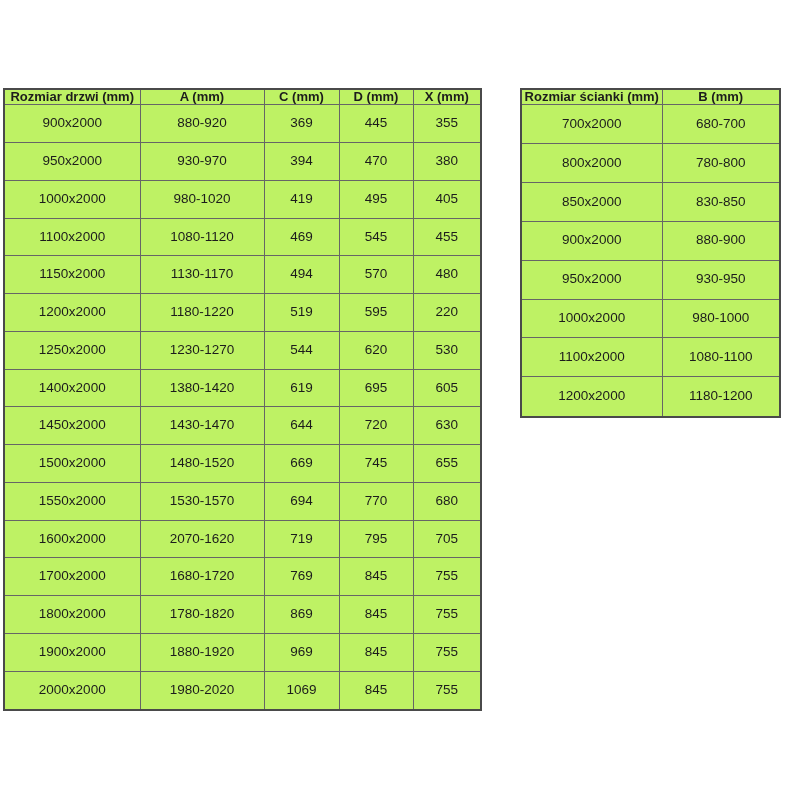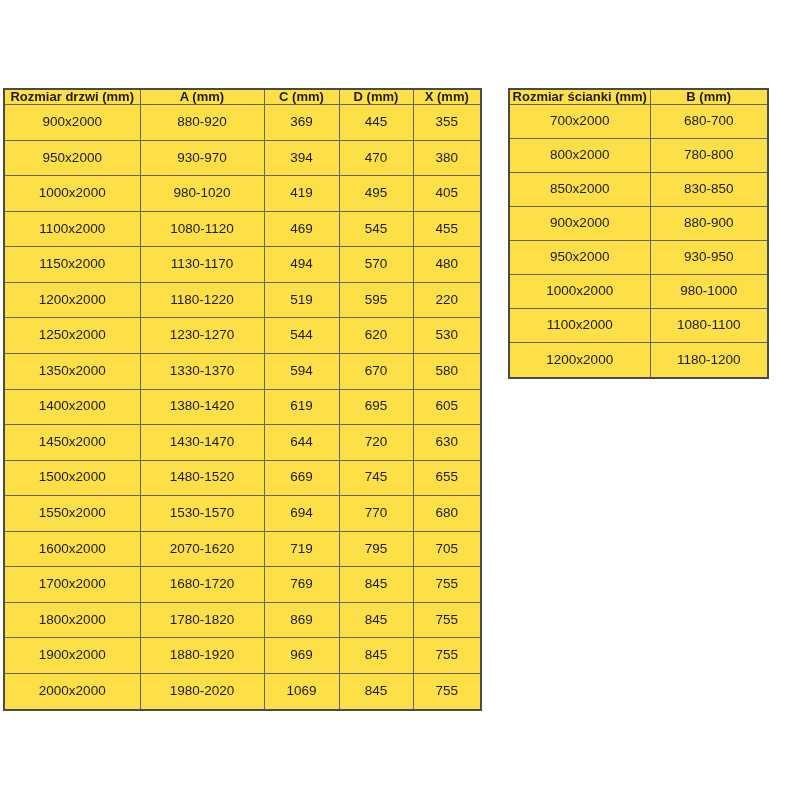--- a/index.html
+++ b/index.html
@@ -16,21 +16,21 @@
     width: 800px;
     height: 800px;
     background: #ffffff;
     overflow: hidden;
   }
   table.spec {
     position: absolute;
     border-collapse: collapse;
     table-layout: fixed;
     border: 2px solid #4a4a4a;
-    background: #fde047;
+    background: #bef264;
   }
   table.spec th, table.spec td {
     border: 1px solid #666666;
     text-align: center;
     vertical-align: middle;
     padding: 0 2px;
     font-size: 13.5px;
     line-height: 1.1;
     color: #1c1c1c;
     overflow: hidden;
@@ -40,24 +40,24 @@
     font-weight: bold;
     font-size: 13px;
   }
   #door-table {
     left: 3px;
     top: 88px;
     width: 477px;
     height: 623px;
   }
   #wall-table {
-    left: 508px;
+    left: 520px;
     top: 88px;
     width: 259px;
-    height: 291px;
+    height: 330px;
   }
 </style>
 </head>
 <body>
 
 <div class="page">
 
   <table class="spec" id="door-table">
     <colgroup>
       <col style="width:136px">
@@ -119,27 +119,20 @@
           <td>220</td>
         </tr>
         <tr>
           <td>1250x2000</td>
           <td>1230-1270</td>
           <td>544</td>
           <td>620</td>
           <td>530</td>
         </tr>
         <tr>
-          <td>1350x2000</td>
-          <td>1330-1370</td>
-          <td>594</td>
-          <td>670</td>
-          <td>580</td>
-        </tr>
-        <tr>
           <td>1400x2000</td>
           <td>1380-1420</td>
           <td>619</td>
           <td>695</td>
           <td>605</td>
         </tr>
         <tr>
           <td>1450x2000</td>
           <td>1430-1470</td>
           <td>644</td>

